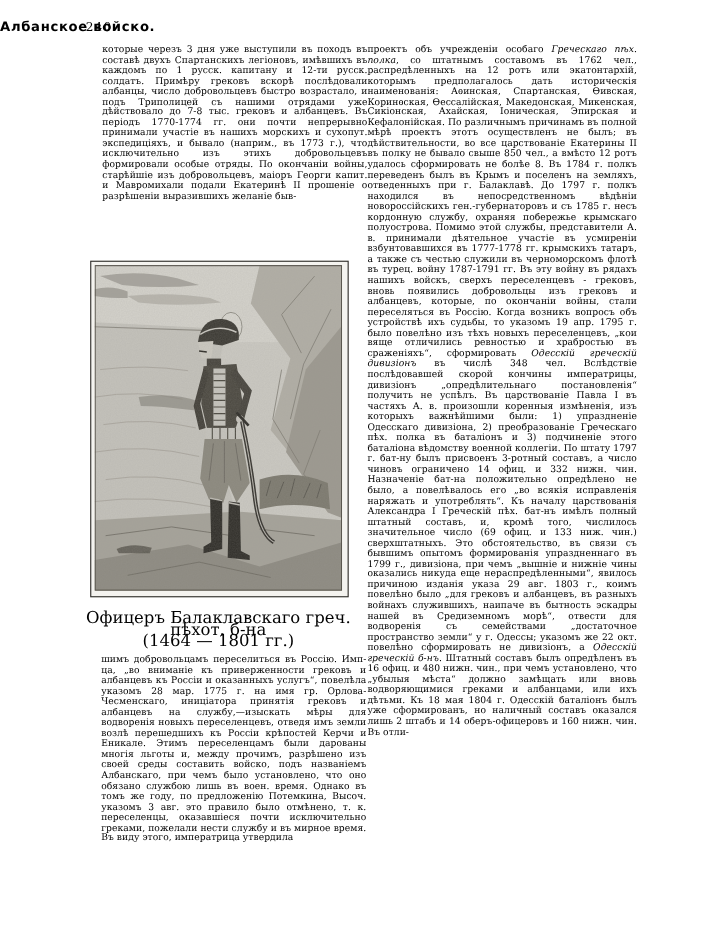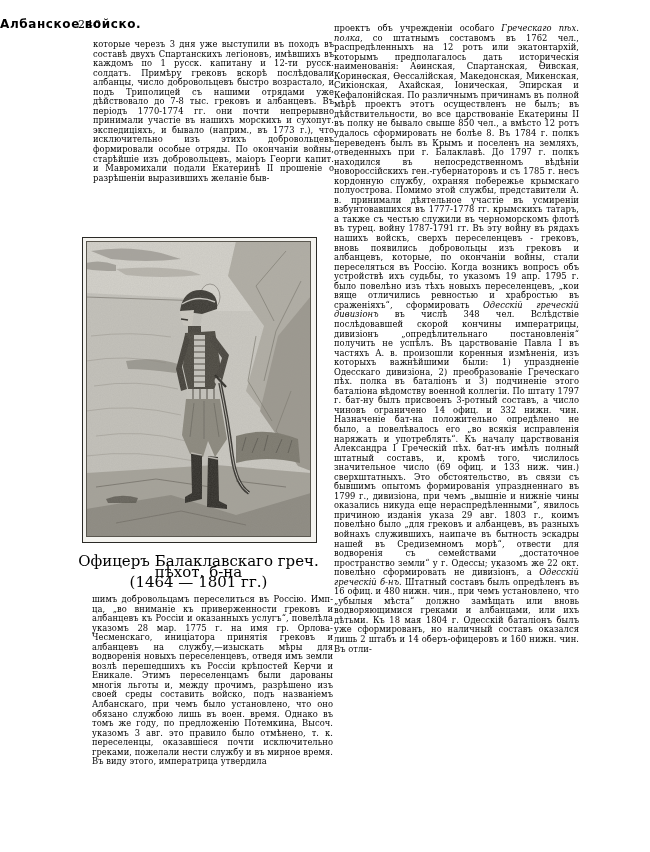--- a/index.html
+++ b/index.html
@@ -6,21 +6,21 @@
   .page{position:relative;width:650px;height:852px;background:#ffffff;
         font-family:"DejaVu Serif", serif;color:#000000;overflow:hidden;}
   .pageno{position:absolute;left:78px;top:18px;font-size:11px;letter-spacing:1px;}
   .header{position:absolute;left:0;top:17px;width:650px;text-align:left;
           font-family:"DejaVu Sans", sans-serif;font-weight:bold;font-size:12px;
           letter-spacing:0.6px;}
   .body-text{font-size:8.35px;line-height:9.55px;text-align:justify;
              text-align-last:left;letter-spacing:0.05px;}
   .col-left-top{position:absolute;left:93px;top:40px;width:241px;}
   .col-left-bottom{position:absolute;left:92px;top:595px;width:241px;}
-  .col-right{position:absolute;left:334px;top:24px;width:245px;}
+  .col-right{position:absolute;left:334px;top:40px;width:245px;}
   .figure-frame{position:absolute;left:82px;top:237px;width:235px;height:306px;
                 box-sizing:border-box;border:1.5px solid #2b2a26;padding:3px;
                 background:#f4f3ef;}
   .figure-frame svg{display:block;width:225px;height:296px;}
   .caption{position:absolute;left:78px;top:556px;width:241px;text-align:center;
            font-size:15px;line-height:10.5px;}
   .it{font-style:italic;}
 </style>
 </head>
 <body>

